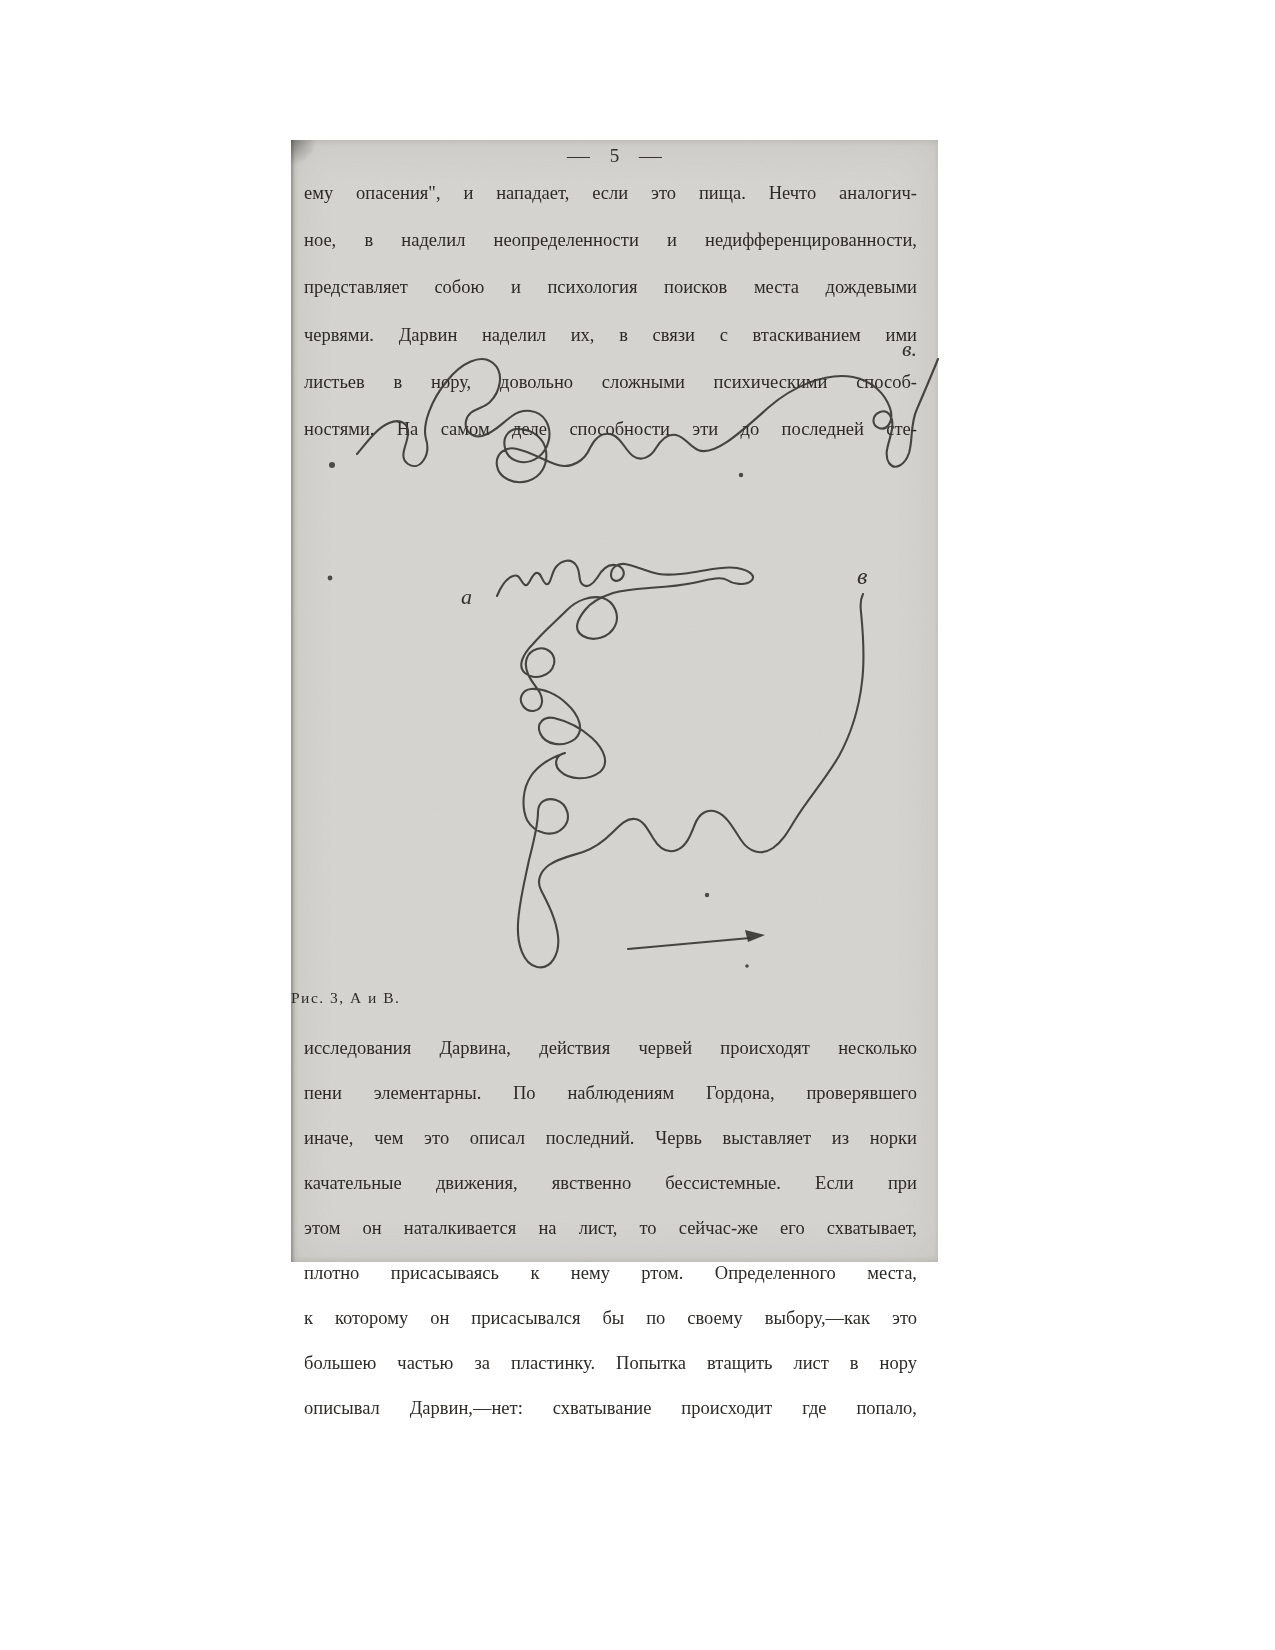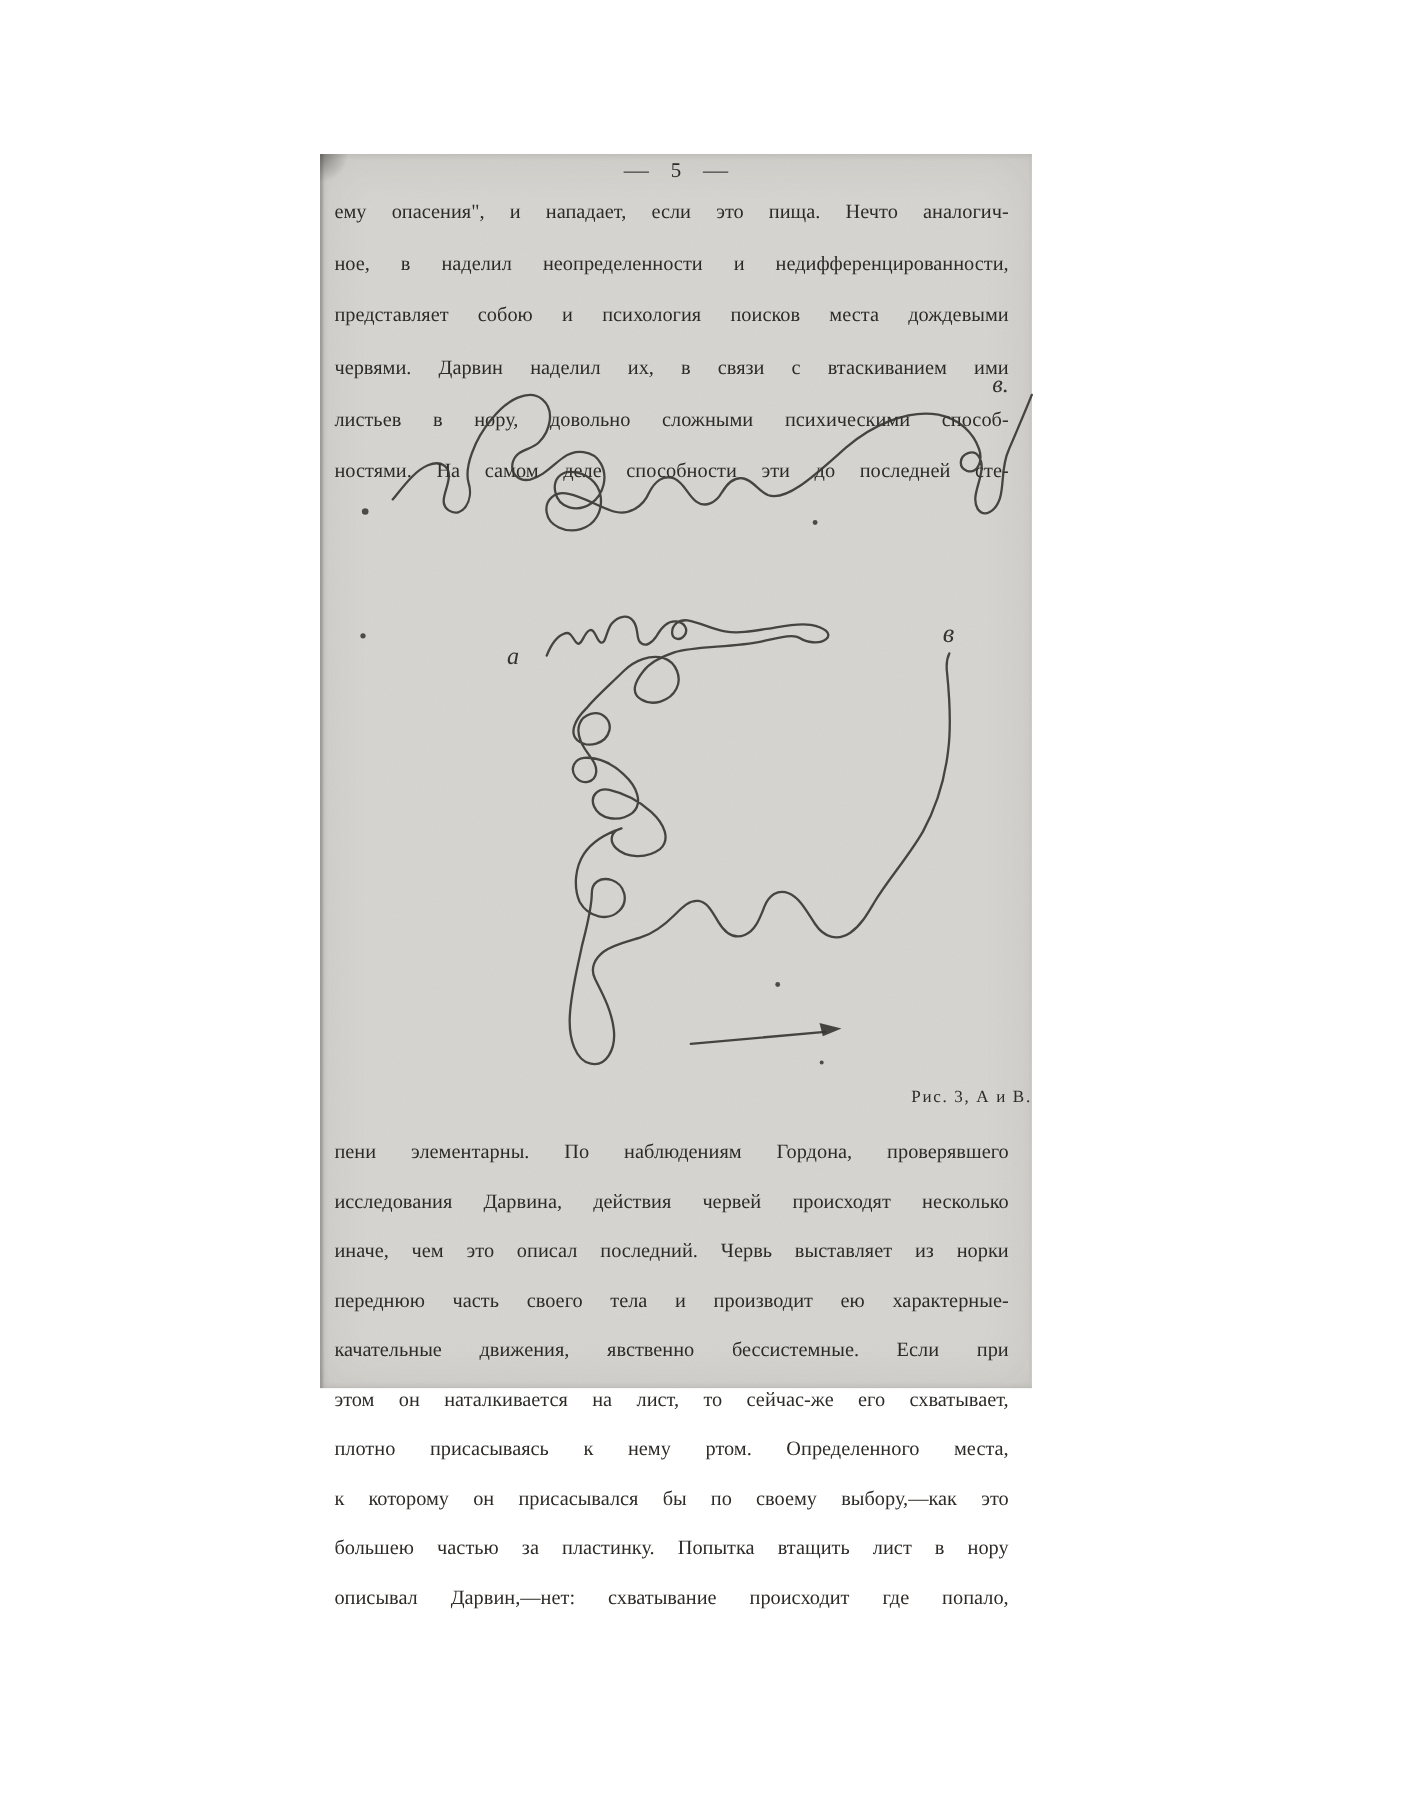--- a/index.html
+++ b/index.html
@@ -57,21 +57,21 @@
   .figure-svg{position:absolute;left:4px;top:192px;width:645px;height:648px;}
   .figure-svg path{fill:none;stroke:#3a3733;stroke-width:2.1;stroke-linecap:round;stroke-linejoin:round;opacity:.92;}
   .figure-svg path.arrowhead{fill:#3a3733;stroke:none;opacity:.92;}
   .figure-svg circle{fill:#353230;stroke:none;opacity:.85;}
   .figure-svg text{
     font-family:"Liberation Serif", serif;font-style:italic;
     fill:#353230;stroke:none;
   }
   .caption{
     position:absolute;top:849px;left:0;width:100%;
-    text-align:right;color:#2e2b28;
+    text-align:left;color:#2e2b28;
     font-size:15.5px;letter-spacing:1.5px;
   }
 </style>
 </head>
 <body>
 
 <div class="canvas">
   <div class="page">
 
     <svg class="grain" xmlns="http://www.w3.org/2000/svg">
@@ -216,24 +216,23 @@
       <circle cx="452" cy="634" r="1.8"></circle>
 
       <text x="607" y="24" font-size="22">в.</text>
       <text x="166" y="272" font-size="22">а</text>
       <text x="562" y="252" font-size="24">в</text>
     </svg>
 
     <div class="caption">Рис. 3, А и В.</div>
 
     <div class="textblock tb2">
+      <div class="tline">исследования Дарвина, действия червей происходят несколько</div>
       <div class="tline">пени элементарны. По наблюдениям Гордона, проверявшего</div>
-      <div class="tline">исследования Дарвина, действия червей происходят несколько</div>
       <div class="tline">иначе, чем это описал последний. Червь выставляет из норки</div>
-      <div class="tline">переднюю часть своего тела и производит ею характерные-</div>
       <div class="tline">качательные движения, явственно бессистемные. Если при</div>
       <div class="tline">этом он наталкивается на лист, то сейчас-же его схватывает,</div>
       <div class="tline">плотно присасываясь к нему ртом. Определенного места,</div>
       <div class="tline">к которому он присасывался бы по своему выбору,—как это</div>
       <div class="tline">большею частью за пластинку. Попытка втащить лист в нору</div>
       <div class="tline">описывал Дарвин,—нет: схватывание происходит где попало,</div>
     </div>
 
   </div>
 </div>

